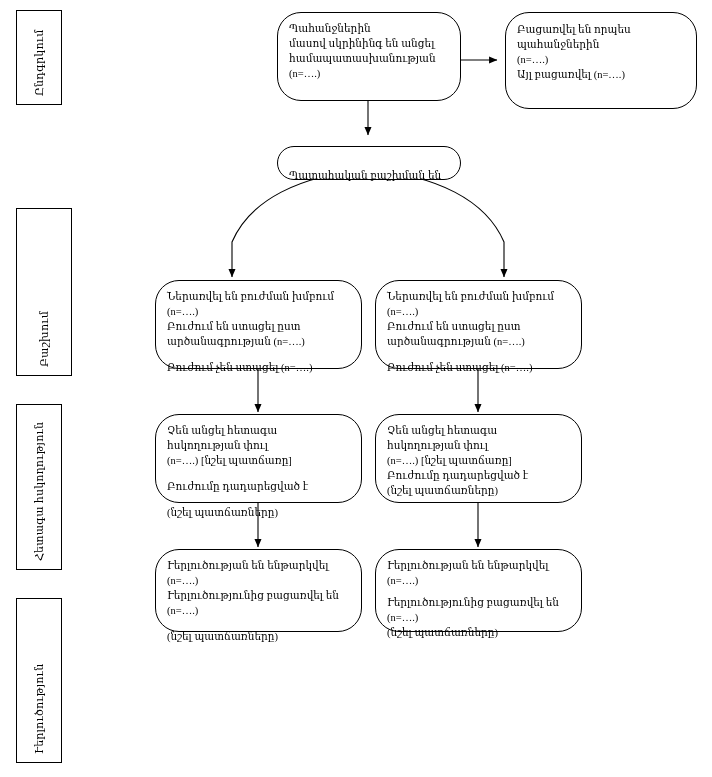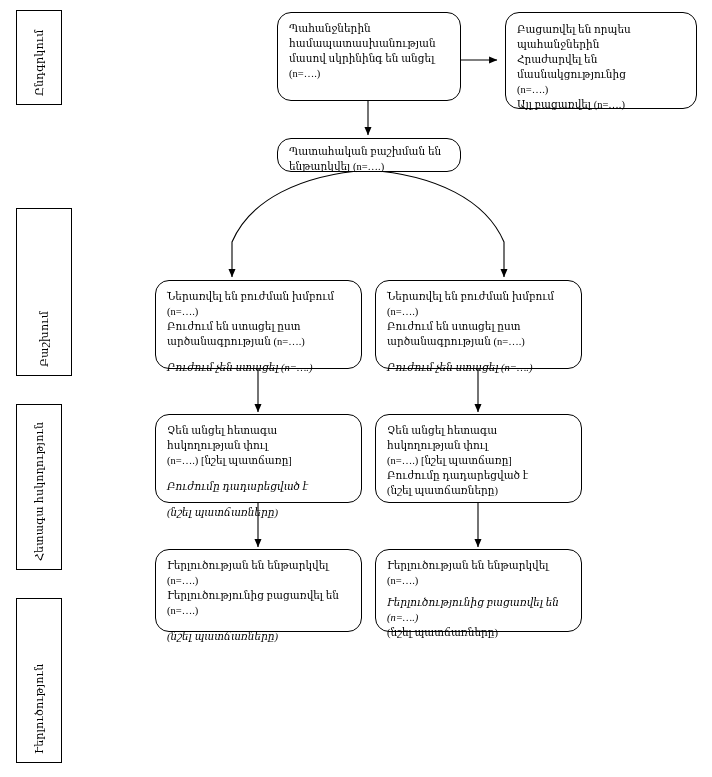--- a/index.html
+++ b/index.html
@@ -33,33 +33,32 @@
     transform: rotate(-90deg) translateY(50%);
     white-space: nowrap;
     font-size: 11px;
     letter-spacing: 0.2px;
     line-height: 1;
   }
   
   .node {
     position: absolute;
     border: 1px solid #000000;
-    border-radius: 14px;
+    border-radius: 24px;
     background: #ffffff;
     box-sizing: border-box;
     padding: 9px 11px 8px 11px;
     font-size: 10.5px;
     line-height: 1.42;
   }
   .node p {
     margin: 0;
   }
   .node p.gap {
     margin-top: 11px;
-    font-style: italic;
   }
   
   #wires {
     position: absolute;
     left: 0;
     top: 0;
     width: 712px;
     height: 777px;
     pointer-events: none;
   }
@@ -102,36 +101,34 @@
   <div class="stage-box" style="left:16px; top:404px; width:46px; height:166px;">
     <span class="stage-text">Հետագա հսկողություն</span>
   </div>
 
   <div class="stage-box" style="left:16px; top:598px; width:46px; height:165px;">
     <span class="stage-text">Ւերլուծություն</span>
   </div>
 
   <div class="node" style="left:277px; top:12px; width:184px; height:89px;">
     <p>Պահանջներին</p>
+    <p>մասով սկրինինգ են անցել</p>
     <p>համապատասխանության</p>
-    <p>մասով սկրինինգ են անցել</p>
     <p>(n=….)</p>
   </div>
 
   <div class="node" style="left:505px; top:12px; width:192px; height:97px; padding-top:10px;">
     <p>Բացառվել են որպես</p>
     <p>պահանջներին</p>
-    <p>Հրաժարվել են մասնակցությունից</p>
     <p>(n=….)</p>
     <p>Այլ բացառվել (n=….)</p>
   </div>
 
-  <div class="node" style="left:277px; top:138px; width:184px; height:34px; padding-top:6px;">
+  <div class="node" style="left:277px; top:146px; width:184px; height:34px; padding-top:22px;">
     <p>Պատահական բաշխման են</p>
-    <p>ենթարկվել (n=….)</p>
   </div>
 
   <div class="node" style="left:155px; top:280px; width:207px; height:89px;">
     <p>Ներառվել են բուժման խմբում (n=….)</p>
     <p>Բուժում են ստացել ըստ</p>
     <p>արծանագրության (n=….)</p>
     <p class="gap">Բուժում չեն ստացել (n=….)</p>
   </div>
 
   <div class="node" style="left:375px; top:280px; width:207px; height:89px;">

